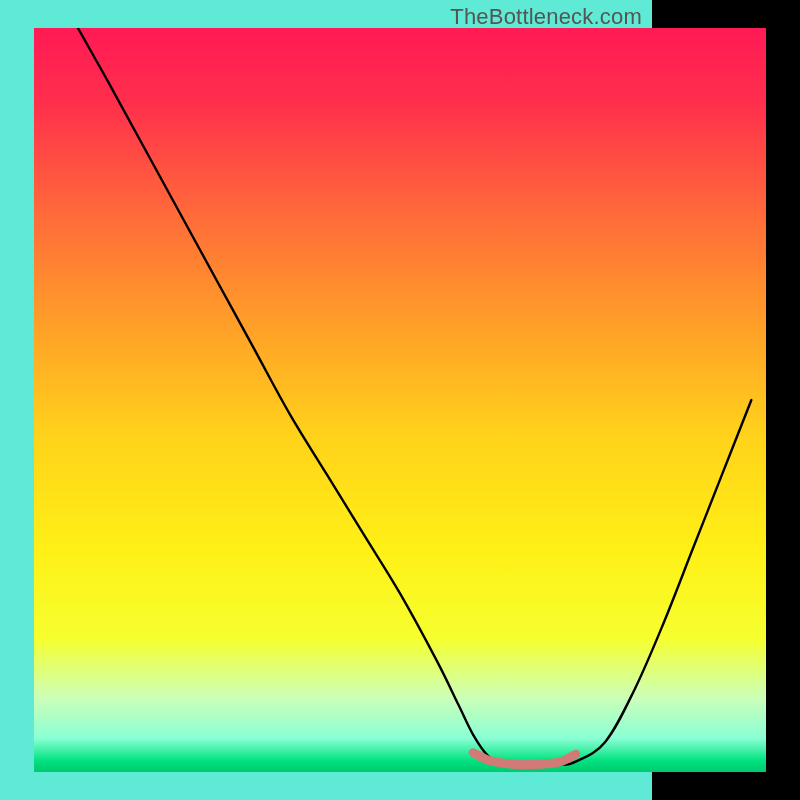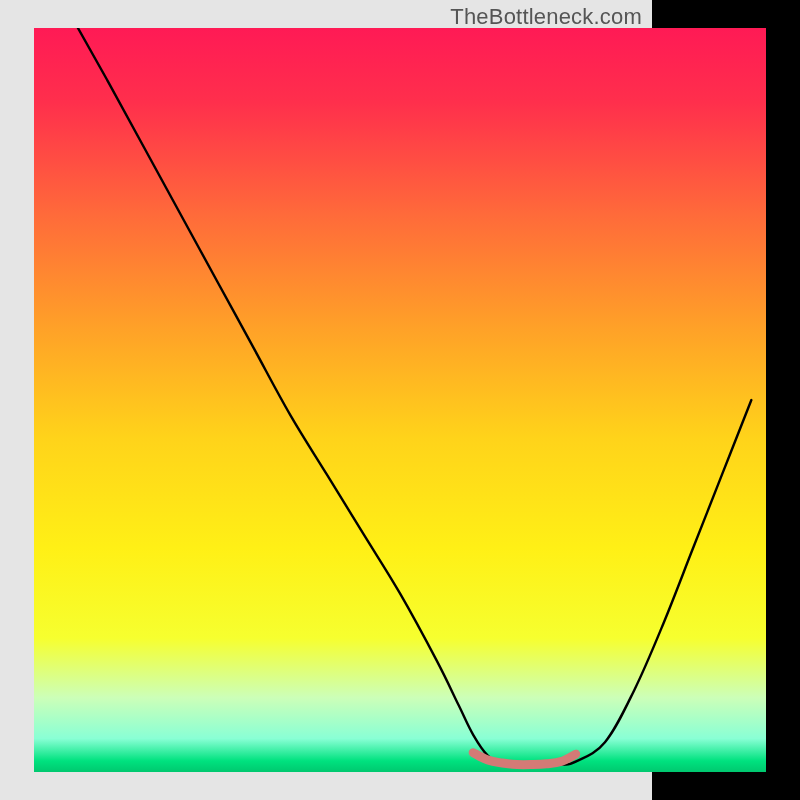--- a/index.html
+++ b/index.html
@@ -8,21 +8,21 @@
     width: 800px;
     height: 800px;
     background: #000;
     overflow: hidden;
     font-family: Arial, Helvetica, sans-serif;
   }
   .frame {
     position: relative;
     width: 652px;
     height: 800px;
-    background: #e5e5e5;
+    background: #5eead4;
   }
   .watermark {
     position: absolute;
     top: 4px;
     right: 10px;
     color: #555;
     font-size: 22px;
     font-weight: 500;
     letter-spacing: 0.2px;
     user-select: none;

